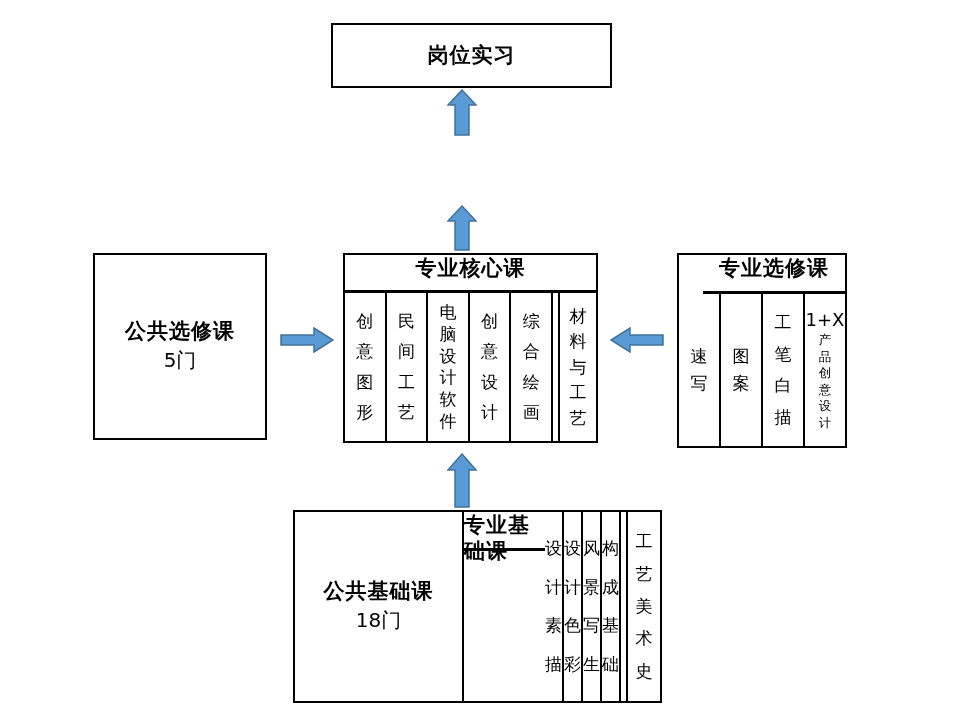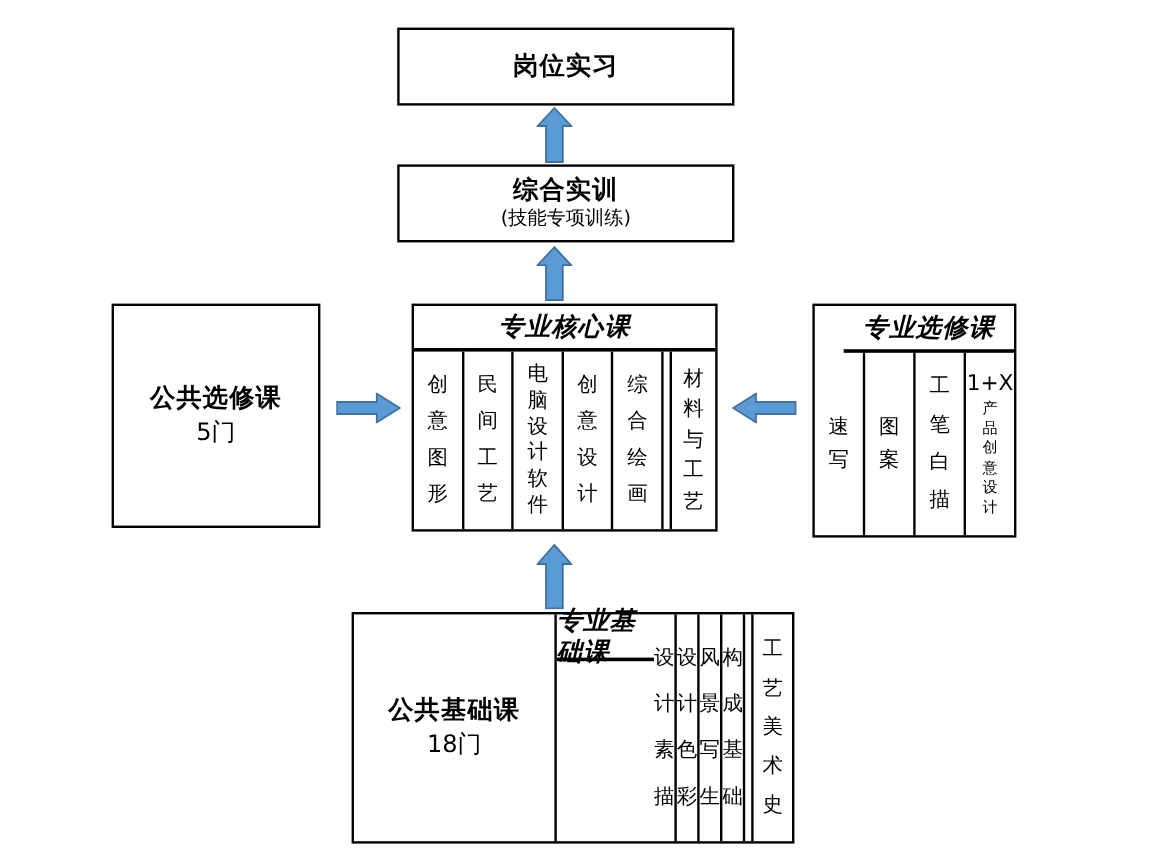--- a/index.html
+++ b/index.html
@@ -18,21 +18,21 @@
   .box-title{font-weight:bold;font-size:21px;letter-spacing:1px;line-height:1.25;}
   .box-sub{font-size:16px;line-height:1.4;}
   .courses-sub{font-size:20px;line-height:1.5;}
 
   
   .top-box{left:331px;top:23px;width:281px;height:65px;}
   .training-box{left:331px;top:137px;width:281px;height:65px;}
 
   
   .core-box{left:343px;top:253px;width:255px;height:190px;display:flex;flex-direction:column;}
-  .hdr{border-bottom:3px solid var(--line);display:flex;align-items:center;justify-content:center;font-style:italic;}
+  .hdr{border-bottom:3px solid var(--line);display:flex;align-items:flex-start;justify-content:center;}
   .core-hdr{height:38px;}
   .cols{flex:1;display:flex;flex-direction:row;align-items:stretch;}
   .col{flex:1;display:flex;}
   .col.bR{border-right:2px solid var(--line);}
   .col.bL{border-left:2px solid var(--line);}
   .spacer{width:5px;}
   .col.fixed36{flex:0 0 38px;}
   .col.fixed32{flex:0 0 34px;}
 
   
@@ -71,24 +71,20 @@
 <div class="stage">
 
   <div class="abs box top-box center-flex">
     <div class="box-title">岗位实习</div>
   </div>
 
   <svg class="abs arrow arrow-up-1" width="30" height="47" viewBox="0 0 30 47">
     <polygon points="15,1 29,16 22,16 22,46 8,46 8,16 1,16"></polygon>
   </svg>
 
-  <div class="abs box training-box center-flex">
-    <div class="box-title">综合实训</div>
-    <div class="box-sub">(技能专项训练)</div>
-  </div>
 
   <svg class="abs arrow arrow-up-2" width="30" height="46" viewBox="0 0 30 46">
     <polygon points="15,1 29,16 22,16 22,45 8,45 8,16 1,16"></polygon>
   </svg>
 
   <div class="abs box core-box">
     <div class="hdr core-hdr">
       <span class="box-title">专业核心课</span>
     </div>
     <div class="cols">

